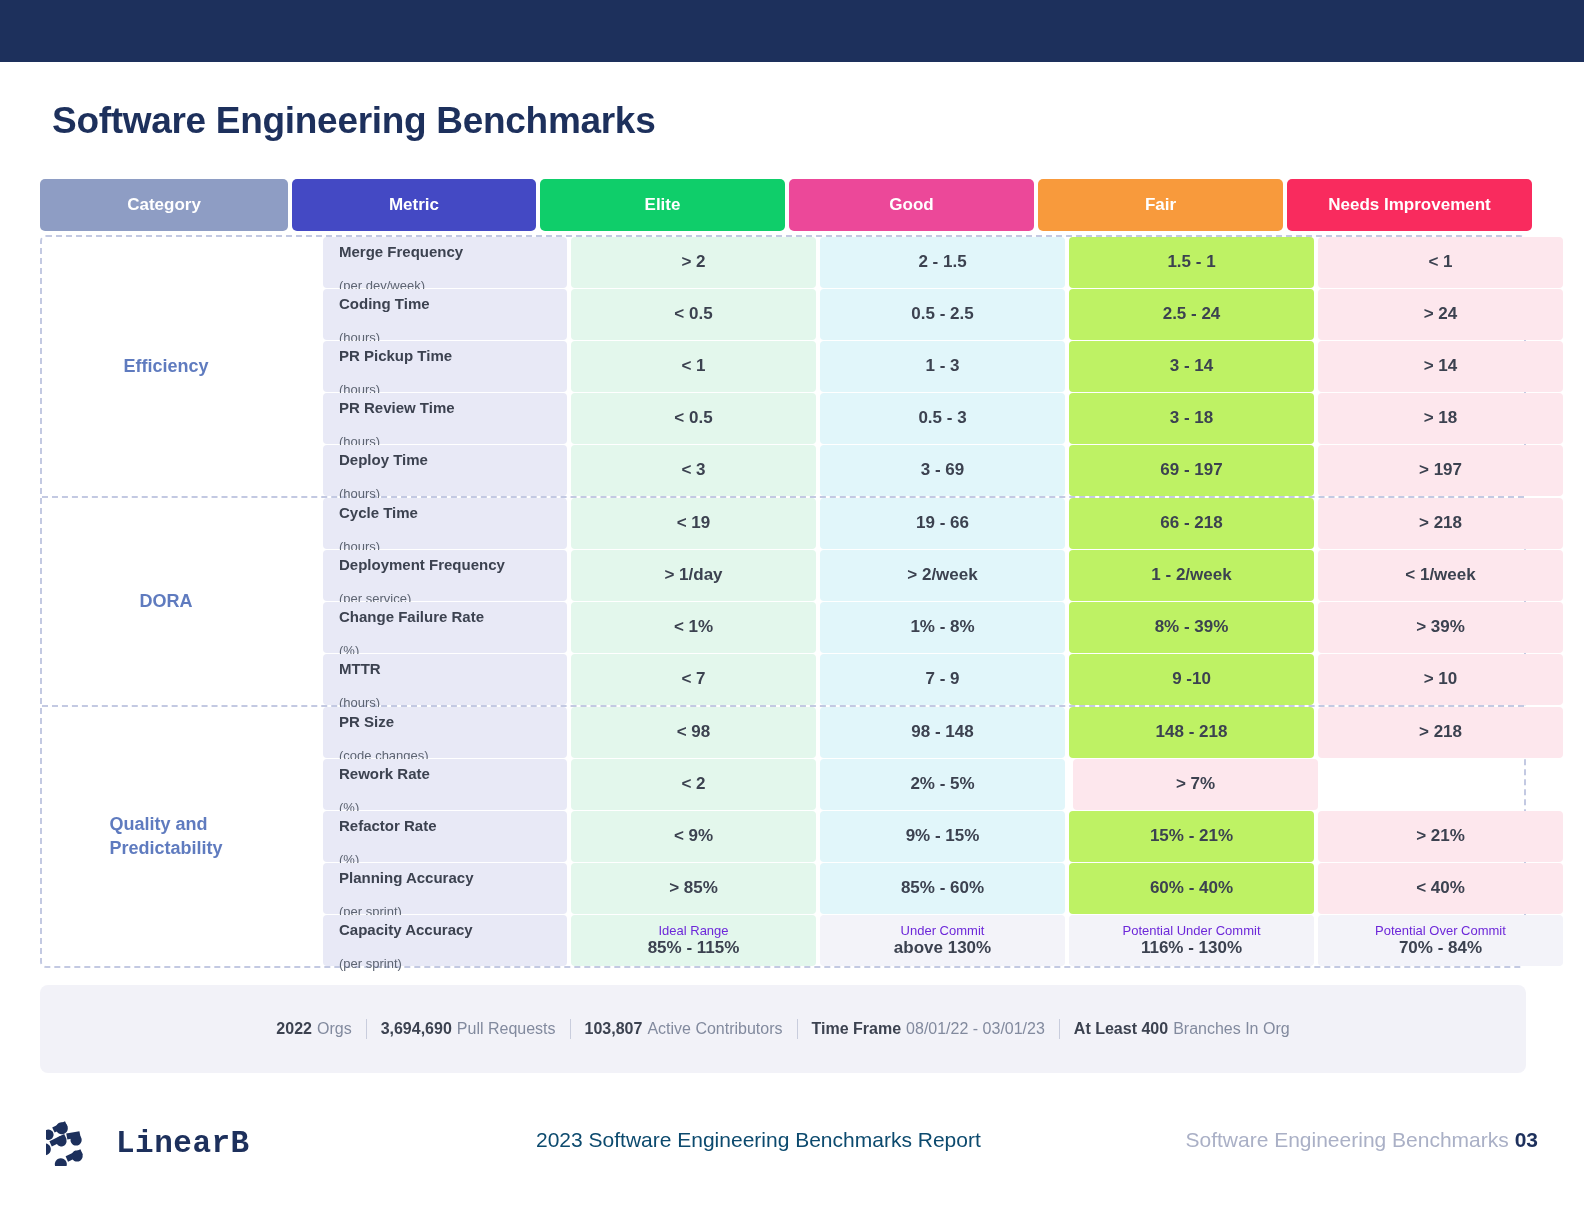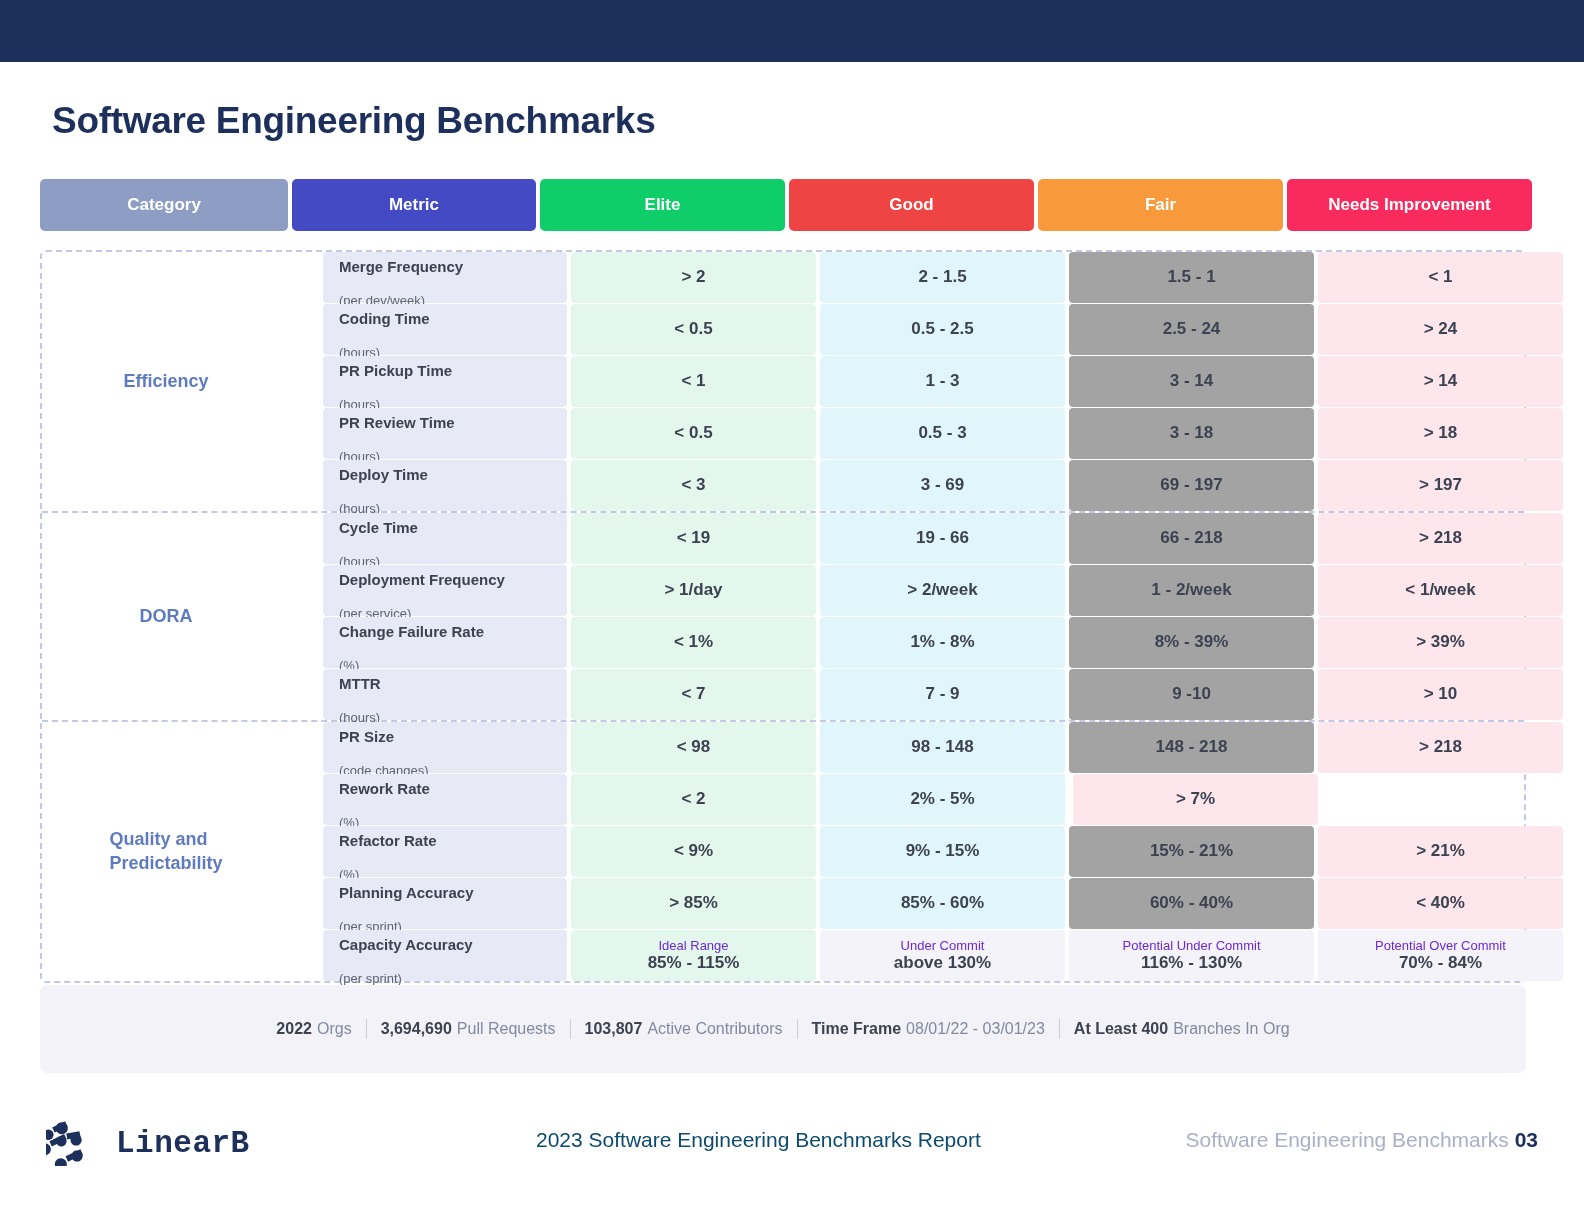--- a/index.html
+++ b/index.html
@@ -28,21 +28,21 @@
   }
 
   
   .table {
     position: absolute;
     left: 40px; top: 179px;
     width: 1486px;
   }
   .row { display: flex; width: 100%; }
 
-  .hrow { height: 52px; margin-bottom: 19px; }
+  .hrow { height: 52px; margin-bottom: 4px; }
   .hcell {
     color: #fff;
     font-weight: bold;
     font-size: 17px;
     display: flex; align-items: center; justify-content: center;
     border-radius: 5px;
     height: 52px;
   }
 
   
@@ -98,21 +98,21 @@
     font-size: 17px; font-weight: bold; color: #3c4250;
   }
   .vlabel {
     font-size: 13px; font-weight: normal; color: #6d28d9;
     line-height: 1.1; margin-bottom: 1px;
   }
   .vmain { line-height: 1.1; }
 
   .t-elite { background: #e3f7ec; }
   .t-good  { background: #e1f6fa; }
-  .t-fair  { background: #a3a3a3; }
+  .t-fair  { background: #bef264; }
   .t-needs { background: #fde7ed; }
   .t-neutral { background: #f3f3f9; }
 
   
   .statsbar {
     position: absolute;
     left: 40px; top: 985px;
     width: 1486px; height: 88px;
     background: #f2f2f8;
     border-radius: 8px;
@@ -166,21 +166,21 @@
   <h1 class="title">Software Engineering Benchmarks</h1>
 
   <div class="table">
     <div class="row hrow">
       <div class="hcell c-cat" style="background:#8e9dc4">Category</div>
       <div class="gap4"></div>
       <div class="hcell c-met" style="background:#4449c4">Metric</div>
       <div class="gap4"></div>
       <div class="hcell c-val" style="background:#0fce6a">Elite</div>
       <div class="gap4"></div>
-      <div class="hcell c-val" style="background:#ef4444">Good</div>
+      <div class="hcell c-val" style="background:#ec4899">Good</div>
       <div class="gap4"></div>
       <div class="hcell c-val" style="background:#f89a3c">Fair</div>
       <div class="gap4"></div>
       <div class="hcell c-val" style="background:#f92b5e">Needs Improvement</div>
     </div>
 
     <div class="body" id="table-body">
         <div class="group">
           <div class="catcell">Efficiency</div>
           <div class="grows">

